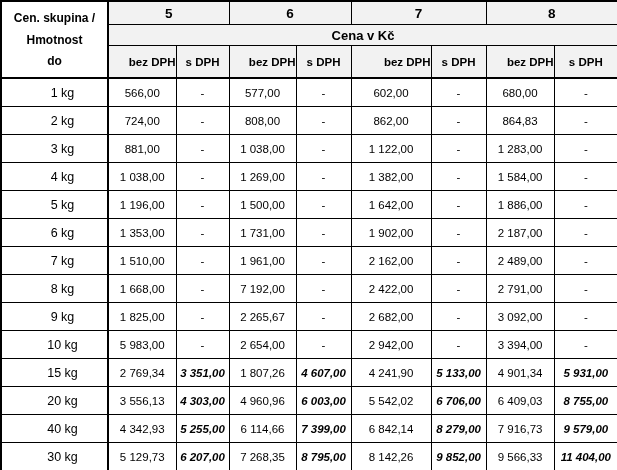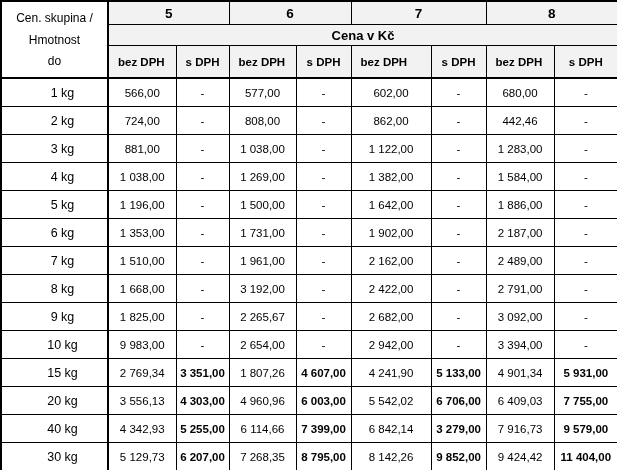--- a/index.html
+++ b/index.html
@@ -35,21 +35,21 @@
     border-bottom:2px solid var(--border-c);
     vertical-align:middle;
   }
   .corner-inner{
     height:74px;
     display:flex;
     flex-direction:column;
     justify-content:space-evenly;
     align-items:center;
     font-size:12px;
-    font-weight:400;
+    font-weight:700;
     line-height:1;
   }
   
   thead th{background:var(--header-bg);}
   tr.group-row th.group{
     height:22px;
     font-size:13.5px;
     font-weight:700;
     text-align:center;
     vertical-align:middle;
@@ -61,35 +61,35 @@
     text-align:center;
     vertical-align:middle;
   }
   tr.sub-row th{
     height:31px;
     font-size:11.5px;
     font-weight:700;
     vertical-align:middle;
     border-bottom:2px solid var(--border-c);
   }
-  tr.sub-row th.bez{text-align:left;padding-left:9px;}
+  tr.sub-row th.bez{text-align:right;padding-left:9px;}
   tr.sub-row th.s{text-align:center;}
   
   tbody td{
     height:27px;
     text-align:center;
     vertical-align:middle;
     font-size:11.5px;
   }
   tbody td.weight{
     font-size:12.5px;
     border-right:2px solid var(--border-c);
     padding-left:16px;
   }
-  tbody td.bold{font-weight:700;}
+  tbody td.bold{font-weight:700;font-style:italic;}
 </style>
 </head>
 <body>
 
 <table class="price-table">
   <colgroup>
     <col style="width:107px">
     <col style="width:68px">
       <col style="width:53px">
     <col style="width:67px">
@@ -140,21 +140,21 @@
     <td>-</td>
   </tr>
       <tr>
     <td class="weight">2 kg</td>
     <td>724,00</td>
     <td>-</td>
     <td>808,00</td>
     <td>-</td>
     <td>862,00</td>
     <td>-</td>
-    <td>442,46</td>
+    <td>864,83</td>
     <td>-</td>
   </tr>
       <tr>
     <td class="weight">3 kg</td>
     <td>881,00</td>
     <td>-</td>
     <td>1 038,00</td>
     <td>-</td>
     <td>1 122,00</td>
     <td>-</td>
@@ -202,41 +202,41 @@
     <td>-</td>
     <td>2 162,00</td>
     <td>-</td>
     <td>2 489,00</td>
     <td>-</td>
   </tr>
       <tr>
     <td class="weight">8 kg</td>
     <td>1 668,00</td>
     <td>-</td>
-    <td>3 192,00</td>
+    <td>7 192,00</td>
     <td>-</td>
     <td>2 422,00</td>
     <td>-</td>
     <td>2 791,00</td>
     <td>-</td>
   </tr>
       <tr>
     <td class="weight">9 kg</td>
     <td>1 825,00</td>
     <td>-</td>
     <td>2 265,67</td>
     <td>-</td>
     <td>2 682,00</td>
     <td>-</td>
     <td>3 092,00</td>
     <td>-</td>
   </tr>
       <tr>
     <td class="weight">10 kg</td>
-    <td>9 983,00</td>
+    <td>5 983,00</td>
     <td>-</td>
     <td>2 654,00</td>
     <td>-</td>
     <td>2 942,00</td>
     <td>-</td>
     <td>3 394,00</td>
     <td>-</td>
   </tr>
       <tr>
     <td class="weight">15 kg</td>
@@ -251,38 +251,38 @@
   </tr>
       <tr>
     <td class="weight">20 kg</td>
     <td>3 556,13</td>
     <td class="bold">4 303,00</td>
     <td>4 960,96</td>
     <td class="bold">6 003,00</td>
     <td>5 542,02</td>
     <td class="bold">6 706,00</td>
     <td>6 409,03</td>
-    <td class="bold">7 755,00</td>
+    <td class="bold">8 755,00</td>
   </tr>
       <tr>
     <td class="weight">40 kg</td>
     <td>4 342,93</td>
     <td class="bold">5 255,00</td>
     <td>6 114,66</td>
     <td class="bold">7 399,00</td>
     <td>6 842,14</td>
-    <td class="bold">3 279,00</td>
+    <td class="bold">8 279,00</td>
     <td>7 916,73</td>
     <td class="bold">9 579,00</td>
   </tr>
       <tr>
     <td class="weight">30 kg</td>
     <td>5 129,73</td>
     <td class="bold">6 207,00</td>
     <td>7 268,35</td>
     <td class="bold">8 795,00</td>
     <td>8 142,26</td>
     <td class="bold">9 852,00</td>
-    <td>9 424,42</td>
+    <td>9 566,33</td>
     <td class="bold">11 404,00</td>
   </tr>
     </tbody>
 </table>
 
 </body></html>

